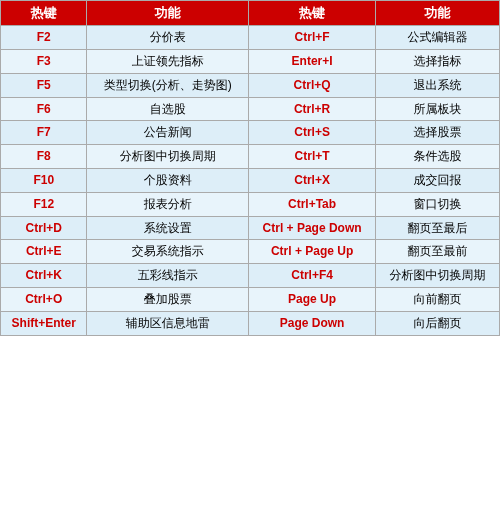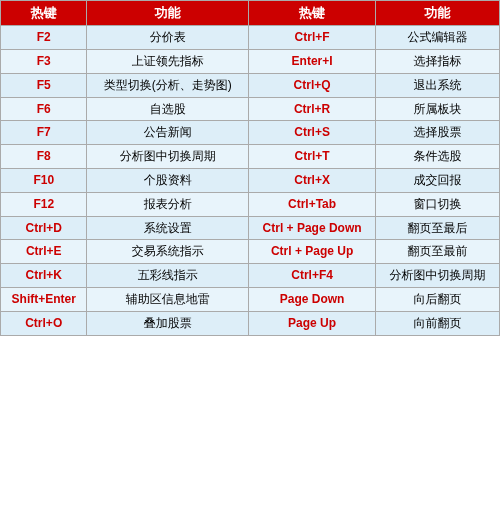--- a/index.html
+++ b/index.html
@@ -115,25 +115,25 @@
         <td class="hotkey">Ctrl + Page Up</td>
         <td class="func">翻页至最前</td>
       </tr>
       <tr>
         <td class="hotkey">Ctrl+K</td>
         <td class="func">五彩线指示</td>
         <td class="hotkey">Ctrl+F4</td>
         <td class="func">分析图中切换周期</td>
       </tr>
       <tr>
+        <td class="hotkey">Ctrl+O</td>
+        <td class="func">叠加股票</td>
+        <td class="hotkey">Page Up</td>
+        <td class="func">向前翻页</td>
+      </tr>
+      <tr>
         <td class="hotkey">Shift+Enter</td>
         <td class="func">辅助区信息地雷</td>
         <td class="hotkey">Page Down</td>
         <td class="func">向后翻页</td>
       </tr>
-      <tr>
-        <td class="hotkey">Ctrl+O</td>
-        <td class="func">叠加股票</td>
-        <td class="hotkey">Page Up</td>
-        <td class="func">向前翻页</td>
-      </tr>
     </tbody>
 </table>
 
 </body></html>

